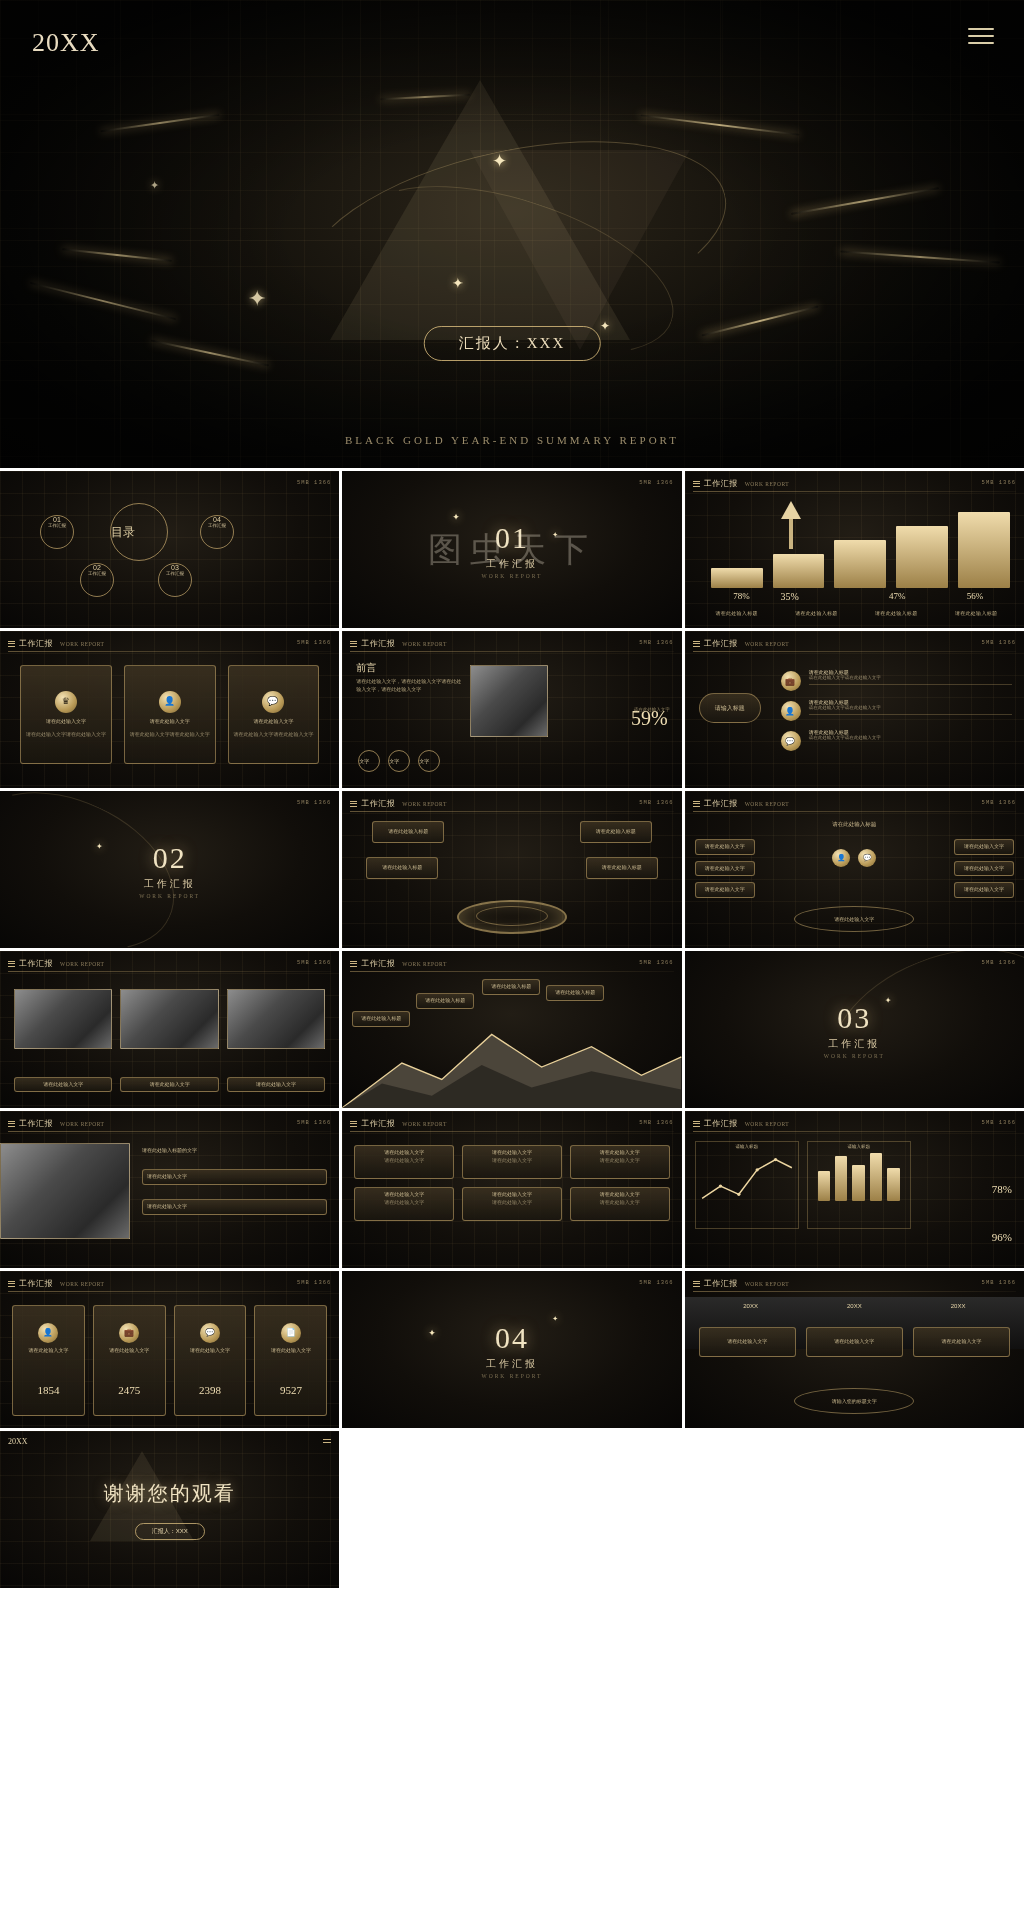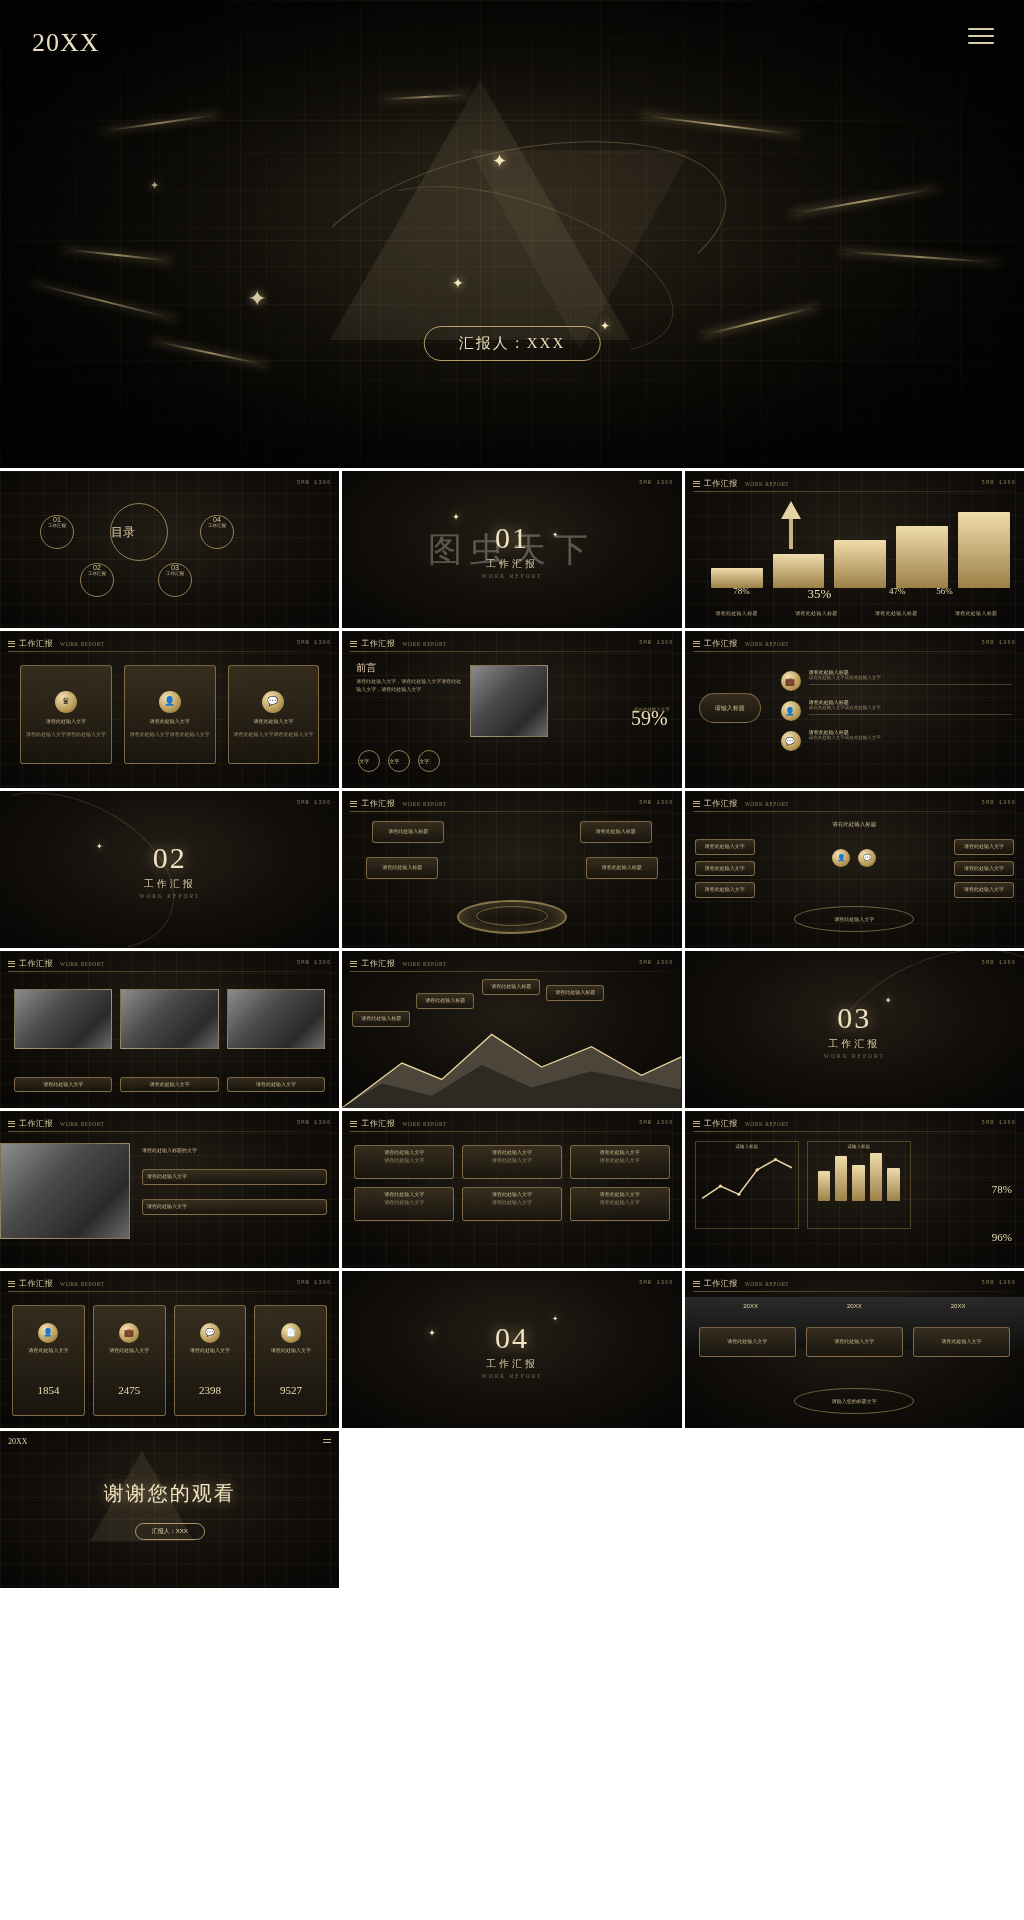--- a/index.html
+++ b/index.html
@@ -242,20 +242,21 @@
     <div class="vign"></div>
 
     <div class="hero-year">20XX</div>
     <div class="hero-menu">
         <i></i>
         <i></i>
         <i></i>
       </div>
 
     <div class="hero-pill">汇报人：XXX</div>
+    <div class="hero-en">BLACK GOLD  YEAR-END  SUMMARY  REPORT</div>
   </section>
 
   <div class="grid-wrap">
 
     <div class="slide">
       <div class="s-bg"></div>
         <div class="s-grid"></div>
       <div class="s-code">5MB 1366</div>
       <div class="circ" style="position:absolute; left:110px; top:32px; width:58px; height:58px; font-size:12px; font-family:'Liberation Serif',serif;">
         <span>目录</span>
@@ -309,23 +310,23 @@
         <div class="bar" style="flex:1; height:26%;"></div>
         <div class="bar" style="flex:1; height:44%;"></div>
         <div class="bar" style="flex:1; height:62%;"></div>
         <div class="bar" style="flex:1; height:80%;"></div>
         <div class="bar" style="flex:1; height:98%;"></div>
       </div>
       <div style="position:absolute; left:96px; top:30px; width:0;height:0;border-left:10px solid transparent;border-right:10px solid transparent;border-bottom:18px solid #e6d3a4;"></div>
       <div style="position:absolute; left:104px; top:48px; width:4px; height:30px; background:#c9b380;"></div>
       <div style="position:absolute; left:18px; right:10px; bottom:26px; display:flex;">
         <div class="pct" style="flex:1; text-align:center; font-size:9px;">78%</div>
-        <div class="pct" style="flex:1; text-align:center; font-size:13px;">35%</div>
+        <div class="pct" style="flex:1; text-align:left; font-size:10px;">35%</div>
         <div class="pct" style="flex:1; text-align:center; font-size:9px;">47%</div>
-        <div class="pct" style="flex:1; text-align:left; font-size:9px;">56%</div>
+        <div class="pct" style="flex:1; text-align:center; font-size:9px;">56%</div>
       </div>
       <div style="position:absolute; left:12px; right:8px; bottom:12px; display:flex;">
         <div class="lbl" style="flex:1;">请在此处输入标题</div>
         <div class="lbl" style="flex:1;">请在此处输入标题</div>
         <div class="lbl" style="flex:1;">请在此处输入标题</div>
         <div class="lbl" style="flex:1;">请在此处输入标题</div>
       </div>
     </div>
 
     <div class="slide">

